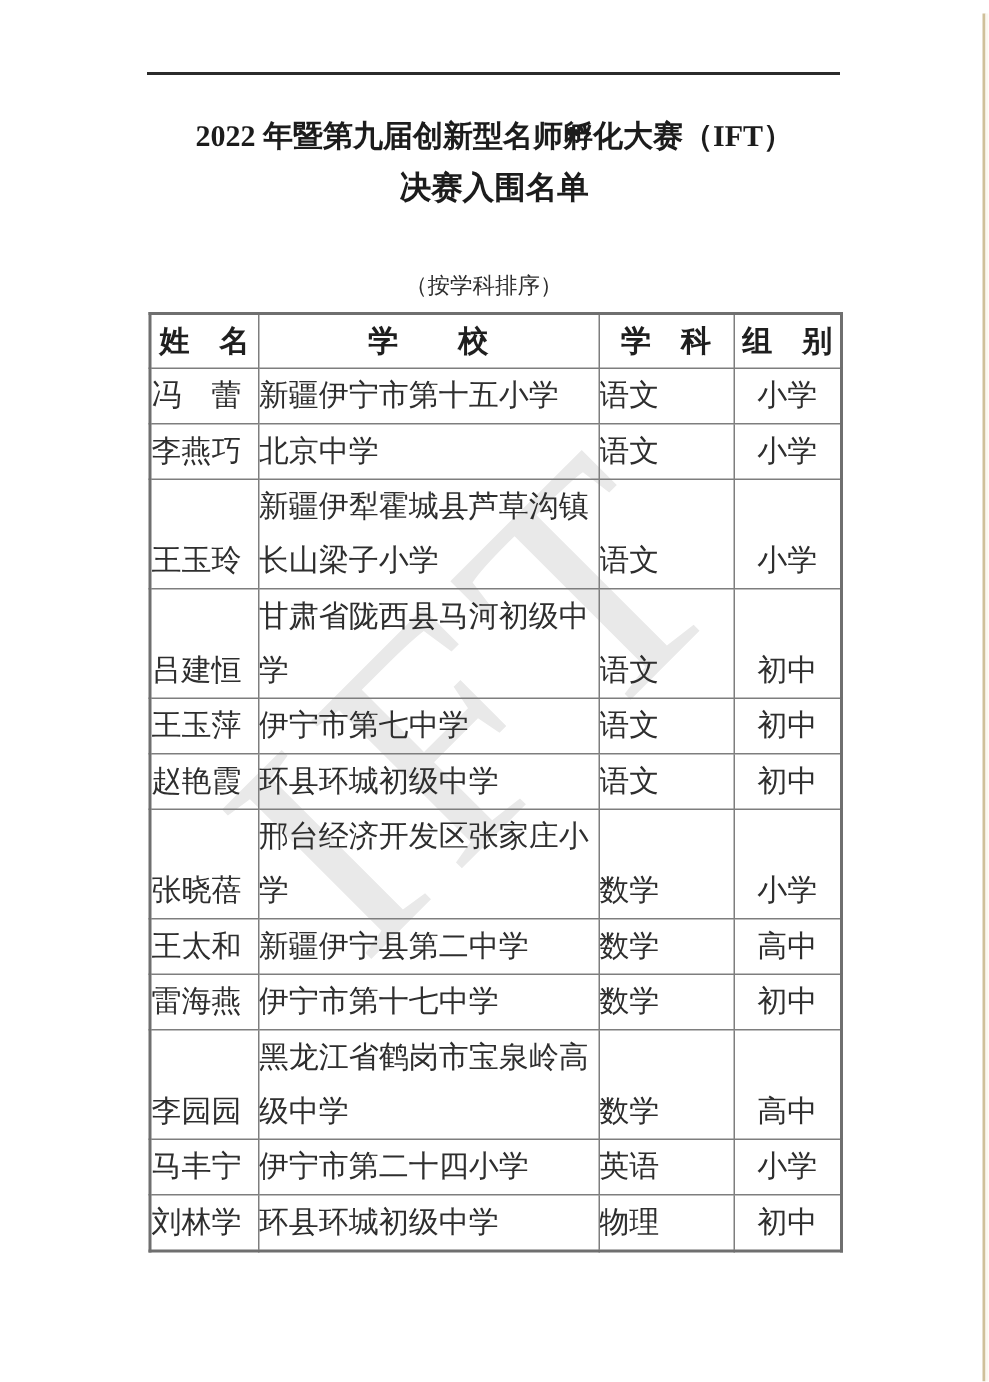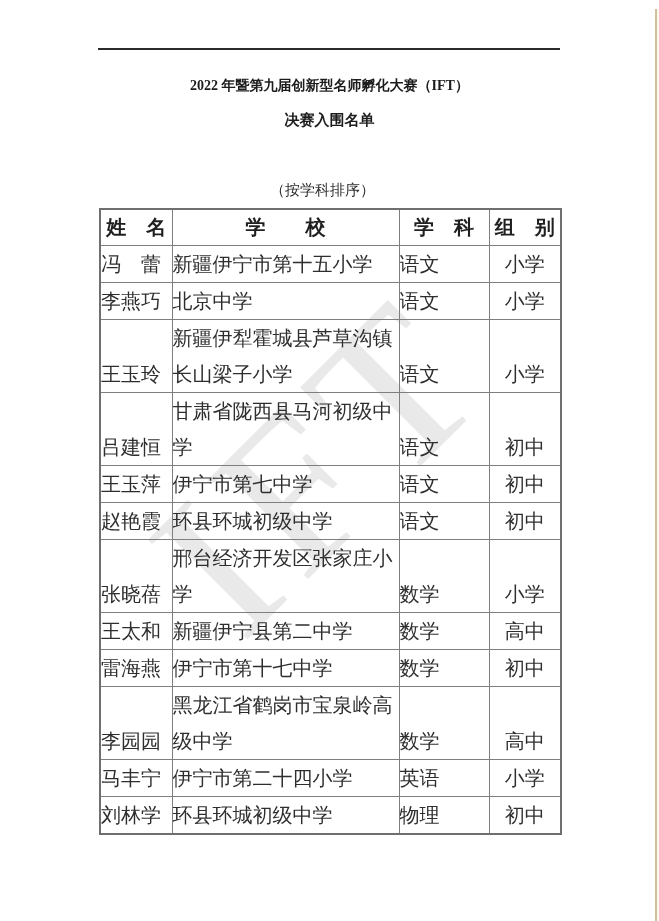--- a/index.html
+++ b/index.html
@@ -28,27 +28,27 @@
   .header-rule {
     position: absolute; left: 98px; top: 48px;
     width: 462px; height: 2px;
     background: #2b2b2b;
     z-index: 2;
   }
 
   .title-line1 {
     position: absolute; left: 0; top: 77px; width: 659px;
     text-align: center;
-    font-size: 14px; font-weight: bold; color: #1c1c1c;
+    font-size: 20px; font-weight: bold; color: #1c1c1c;
     z-index: 2;
   }
   .title-line2 {
     position: absolute; left: 0; top: 111px; width: 659px;
     text-align: center;
-    font-size: 15px; font-weight: bold; color: #1c1c1c;
+    font-size: 21px; font-weight: bold; color: #1c1c1c;
     z-index: 2;
   }
   .sort-note {
     position: absolute; left: 0; top: 181px; width: 645px;
     text-align: center;
     font-size: 15px; color: #2e2e2e;
     z-index: 2;
   }
 
   

